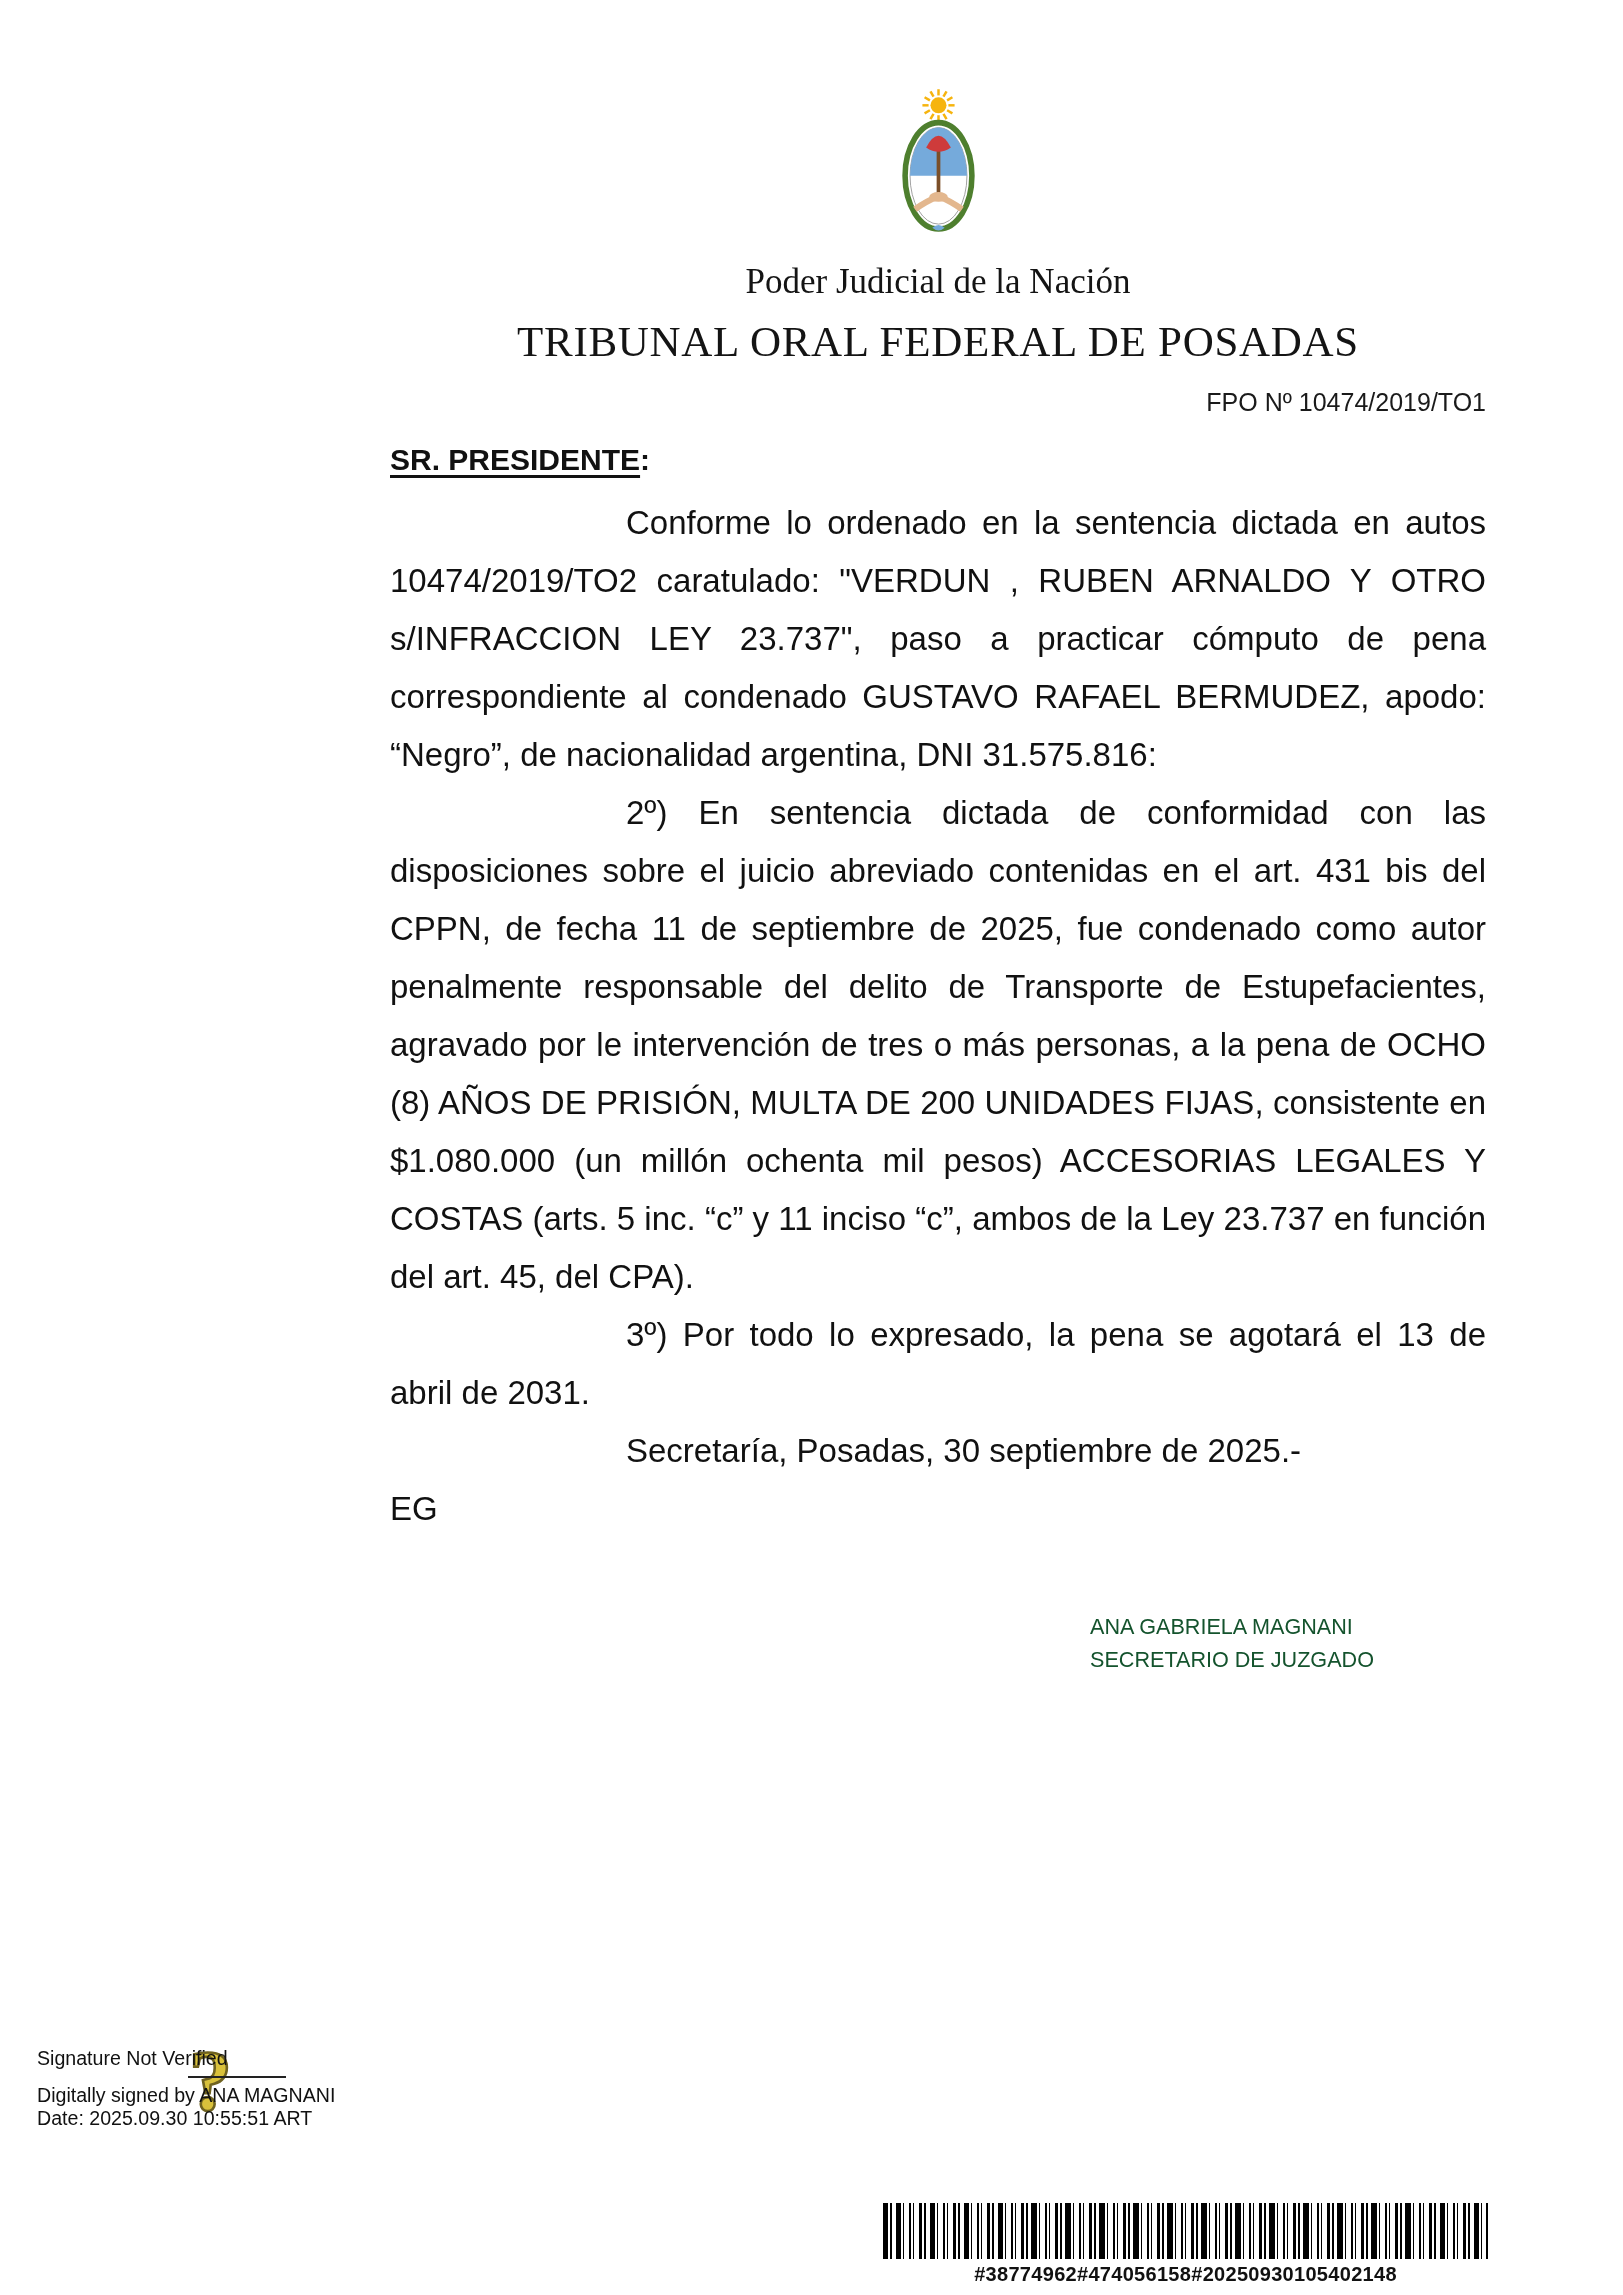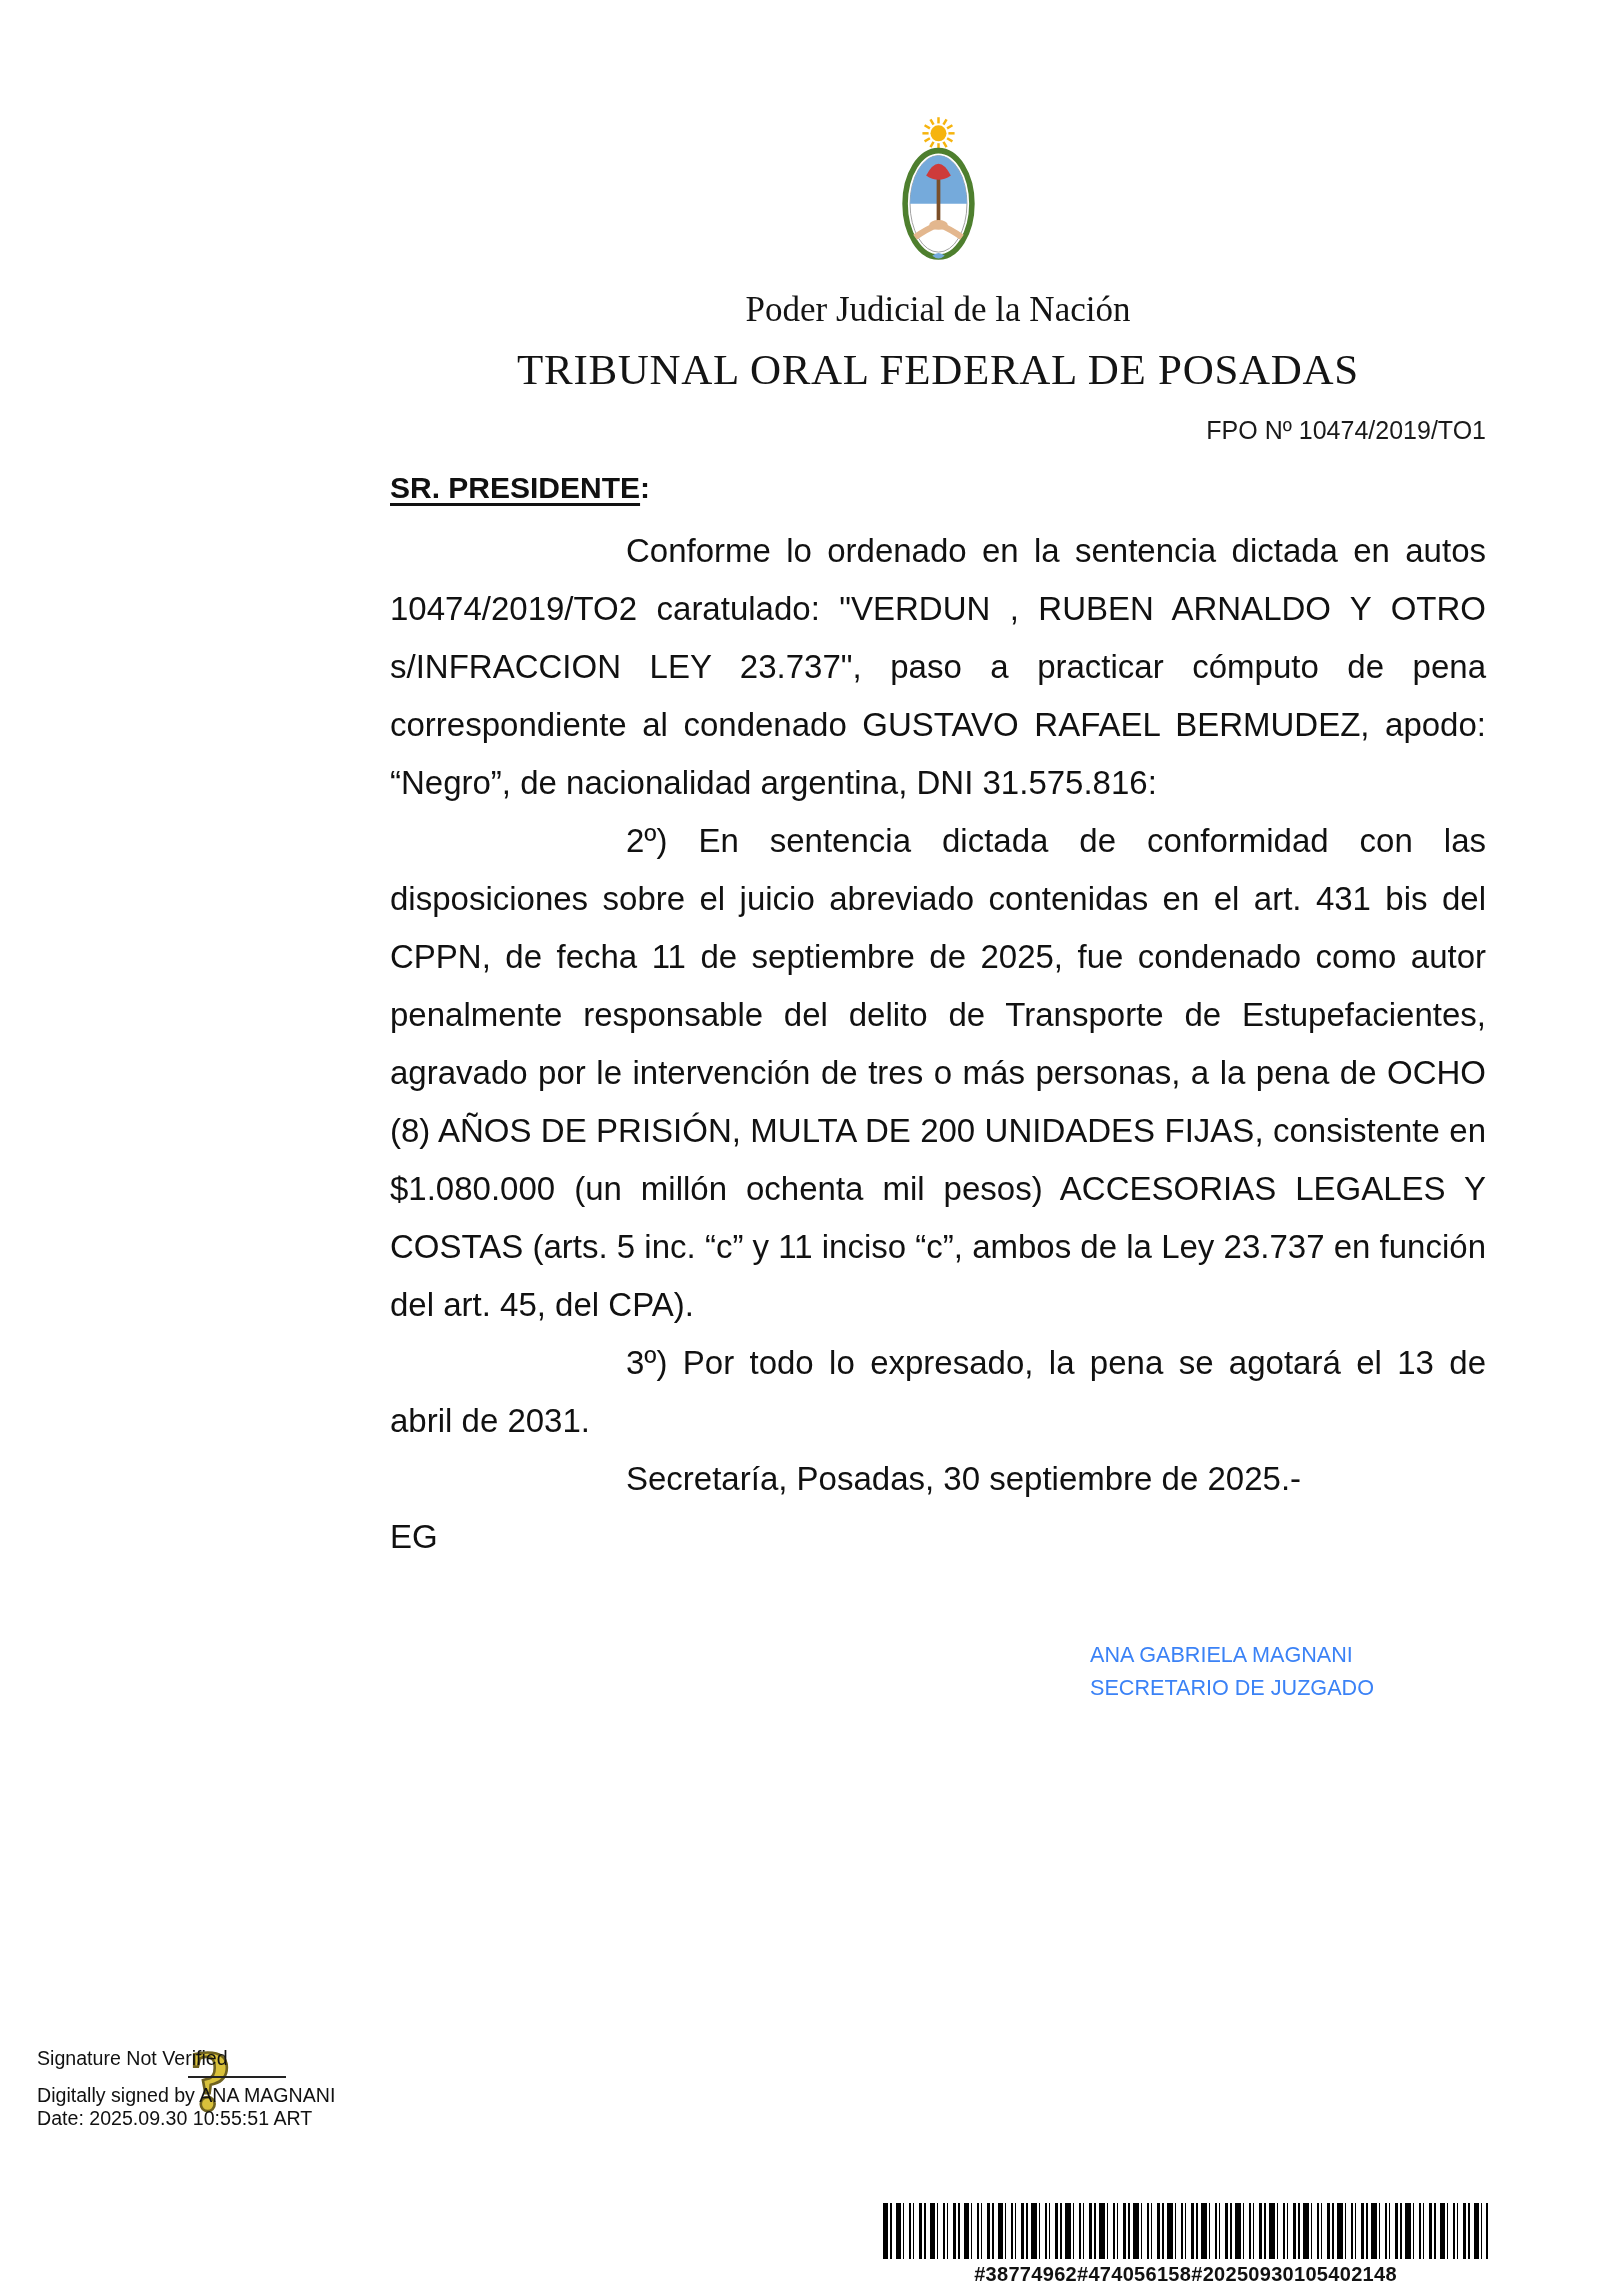--- a/index.html
+++ b/index.html
@@ -7,21 +7,21 @@
   body {
     width:1623px; height:2295px;
     font-family:"Liberation Sans", sans-serif;
     color:#111111;
     position:relative;
     overflow:hidden;
   }
   .page {
     position:relative;
     width:1623px; height:2295px;
-    padding:116px 137px 0 390px;
+    padding:88px 137px 0 390px;
   }
   .emblem-wrap { text-align:center; }
   .emblem { width:99px; height:auto; display:inline-block; }
 
   .org-title {
     font-family:"Liberation Serif", serif;
     font-size:35px; text-align:center; margin-top:25px; color:#141414;
   }
   .court-title {
     font-family:"Liberation Serif", serif;
@@ -30,21 +30,21 @@
   .case-ref {
     text-align:right; font-size:25px; margin-top:22px; color:#1a1a1a;
   }
   .salutation { margin-top:26px; font-size:30px; font-weight:bold; }
   .salutation .underlined { text-decoration:underline; text-decoration-thickness:2.6px; text-underline-offset:5.2px; }
 
   .doc-body { margin-top:17px; font-size:33px; line-height:58px; text-align:justify; }
   .doc-body p { text-indent:236px; }
   .doc-body p.initials { text-indent:0; }
 
-  .sig-block { margin-top:72px; margin-left:700px; font-size:21.6px; line-height:33px; color:#3b82f6; }
+  .sig-block { margin-top:72px; margin-left:700px; font-size:21.6px; line-height:33px; color:#14532d; }
 
   .digital-sig {
     position:absolute; left:37px; top:2047px; width:458px; height:105px;
     font-size:19.6px; color:#111;
   }
   .digital-sig .ds-line { position:absolute; left:0; white-space:nowrap; z-index:2; }
   .ds-line1 { top:0; }
   .ds-line2 { top:37px; }
   .ds-line3 { top:60px; }
   .ds-rule { position:absolute; left:151px; top:29px; width:98px; height:2px; background:#222; z-index:3; }

